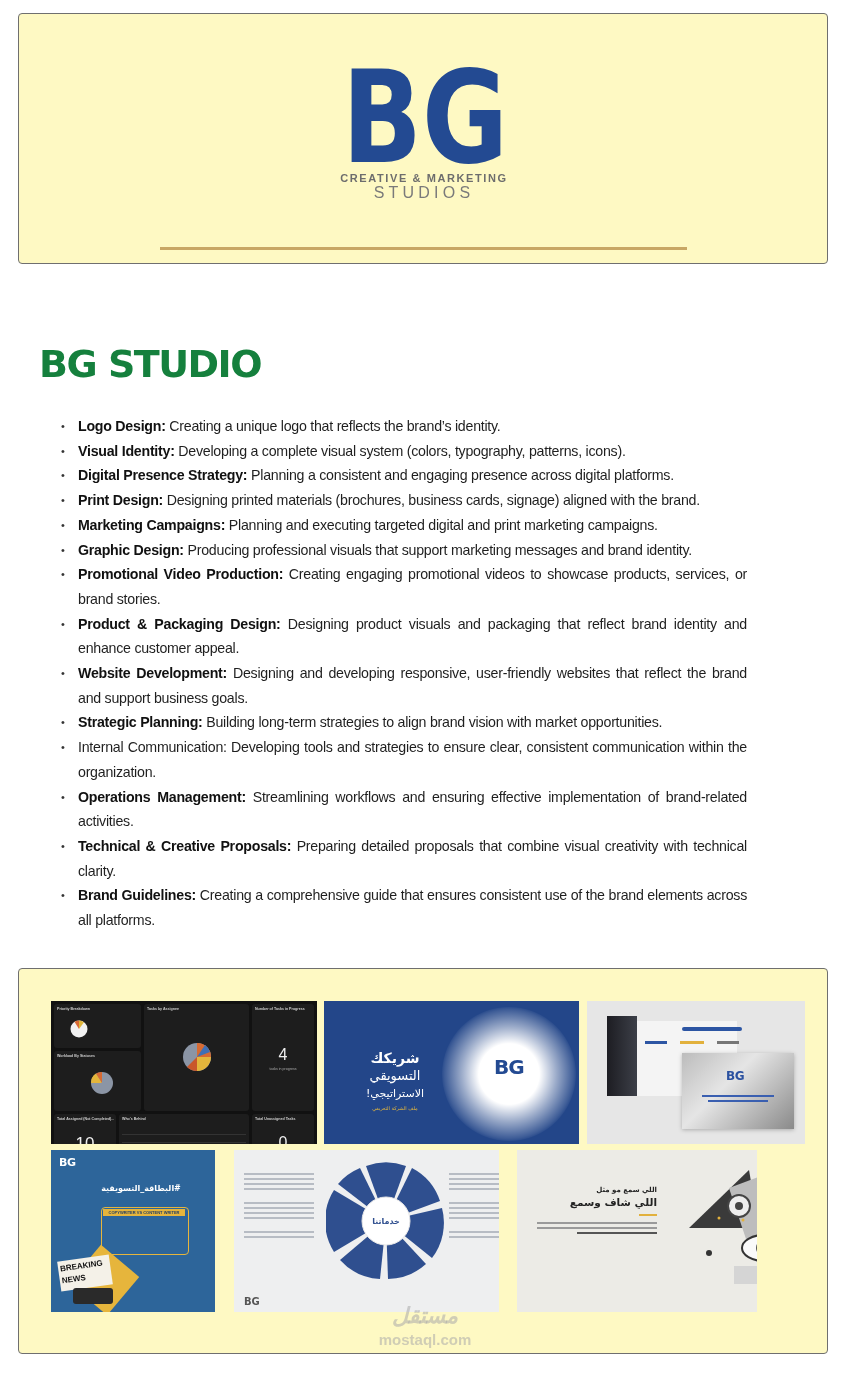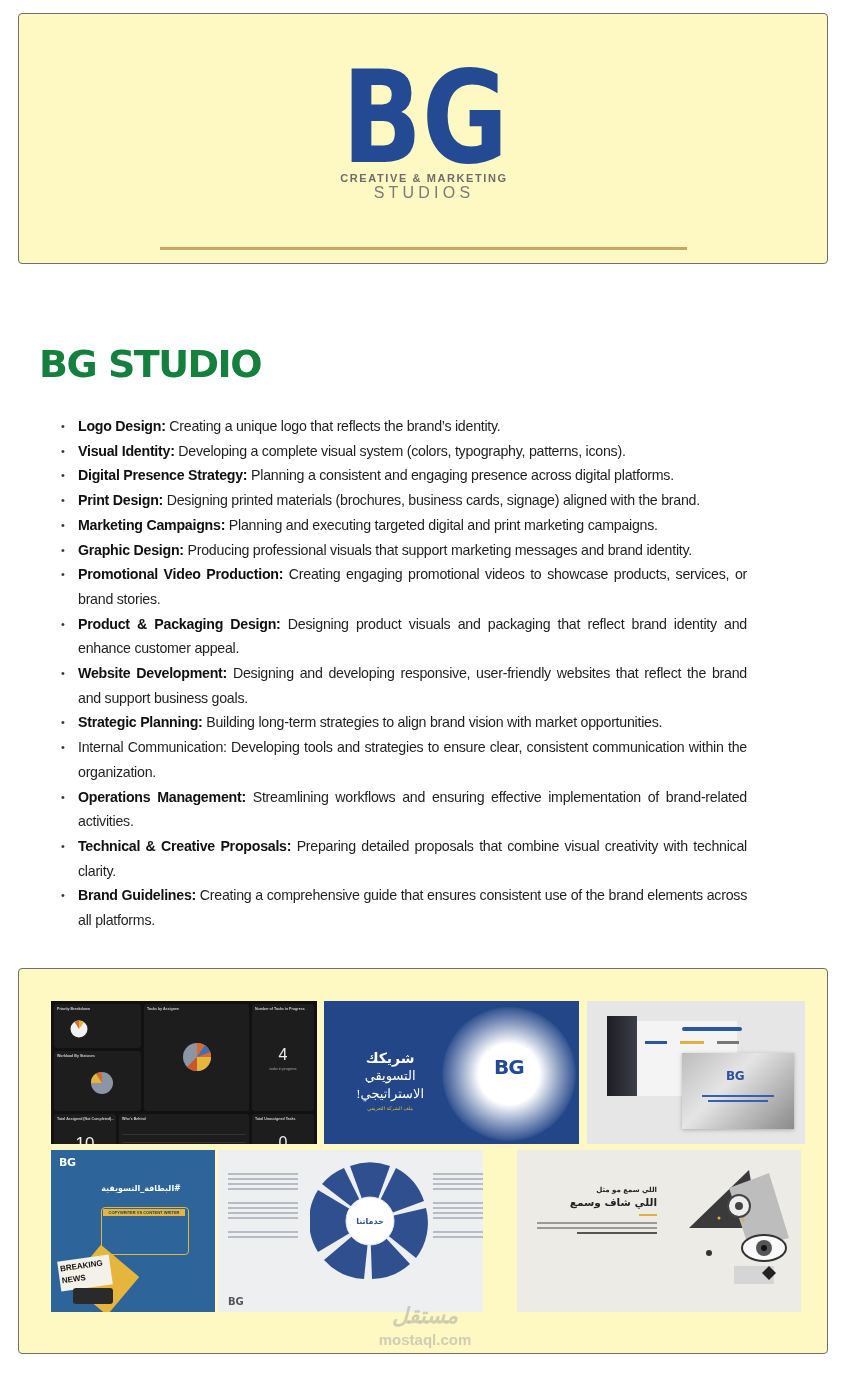--- a/index.html
+++ b/index.html
@@ -21,23 +21,23 @@
   #t1{left:32px;top:32px;width:266px;height:143px;background:#111;}
   .dpanel{position:absolute;background:#1d1d1d;border-radius:3px;}
   .dtxt{position:absolute;color:#cfcfcf;font-size:3.6px;font-weight:bold;}
   
   #t2{left:305px;top:32px;width:255px;height:143px;background:#234689;}
   
   #t3{left:568px;top:32px;width:218px;height:143px;background:#e6e6e6;}
   
   #t4{left:32px;top:181px;width:164px;height:162px;background:#2d659a;}
   
-  #t5{left:199px;top:181px;width:265px;height:162px;background:#eeeff0;}
-  
-  #t6{left:498px;top:181px;width:284px;height:162px;background:#ecebe6;}
+  #t5{left:215px;top:181px;width:265px;height:162px;background:#eeeff0;}
+  
+  #t6{left:498px;top:181px;width:240px;height:162px;background:#ecebe6;}
   .arabic{font-family:"DejaVu Sans",sans-serif;direction:rtl;}
   .watermark{position:absolute;left:340px;top:1300px;width:170px;text-align:center;color:rgba(170,170,170,0.55);}
 </style>
 </head>
 <body>
 
 <div id="logo-card" class="card">
   <svg class="logo-bg" viewBox="0 0 166 102">
     <text x="0" y="98" font-family="DejaVu Sans, sans-serif" font-weight="bold" font-size="128" fill="#234a92" textLength="166" lengthAdjust="spacingAndGlyphs">BG</text>
   </svg>
@@ -113,21 +113,21 @@
       <span style="position:absolute;left:0;width:62px;top:20px;text-align:center;color:#eee;font-size:16px;">0</span>
     </div>
   </div>
 
   <div id="t2" class="thumb">
     <div style="position:absolute;left:118px;top:6px;width:134px;height:134px;border-radius:50%;background:radial-gradient(circle,#ffffff 0%,#ffffff 32%,rgba(255,255,255,0.55) 50%,rgba(255,255,255,0.12) 68%,rgba(255,255,255,0) 72%);"></div>
     <span style="position:absolute;left:170px;top:54px;font-size:20px;font-weight:bold;color:#234a92;font-family:'DejaVu Sans',sans-serif;letter-spacing:-1px;">BG</span>
     <div class="arabic" style="position:absolute;right:155px;top:42px;color:#fff;text-align:center;line-height:18px;margin-top:6px;">
       <div style="font-size:14px;font-weight:bold;">شريكك</div>
       <div style="font-size:13px;">التسويقي</div>
-      <div style="font-size:13px;font-family:Liberation Serif, serif;">الاستراتيجي!</div>
+      <div style="font-size:11px;">الاستراتيجي!</div>
       <div style="font-size:5px;color:#e7b93c;line-height:10px;">ملف الشركة التعريفي</div>
     </div>
   </div>
 
   <div id="t3" class="thumb">
     <div style="position:absolute;left:20px;top:15px;width:30px;height:80px;background:linear-gradient(90deg,#1d1d22,#3c3f48);"></div>
     <div style="position:absolute;left:50px;top:20px;width:100px;height:75px;background:#f4f4f4;"></div>
     <div style="position:absolute;left:95px;top:26px;width:60px;height:4px;background:#2c55a3;border-radius:2px;"></div>
     <div style="position:absolute;left:58px;top:40px;width:22px;height:3px;background:#2c55a3;"></div>
     <div style="position:absolute;left:93px;top:40px;width:24px;height:3px;background:#e2b13d;"></div>

